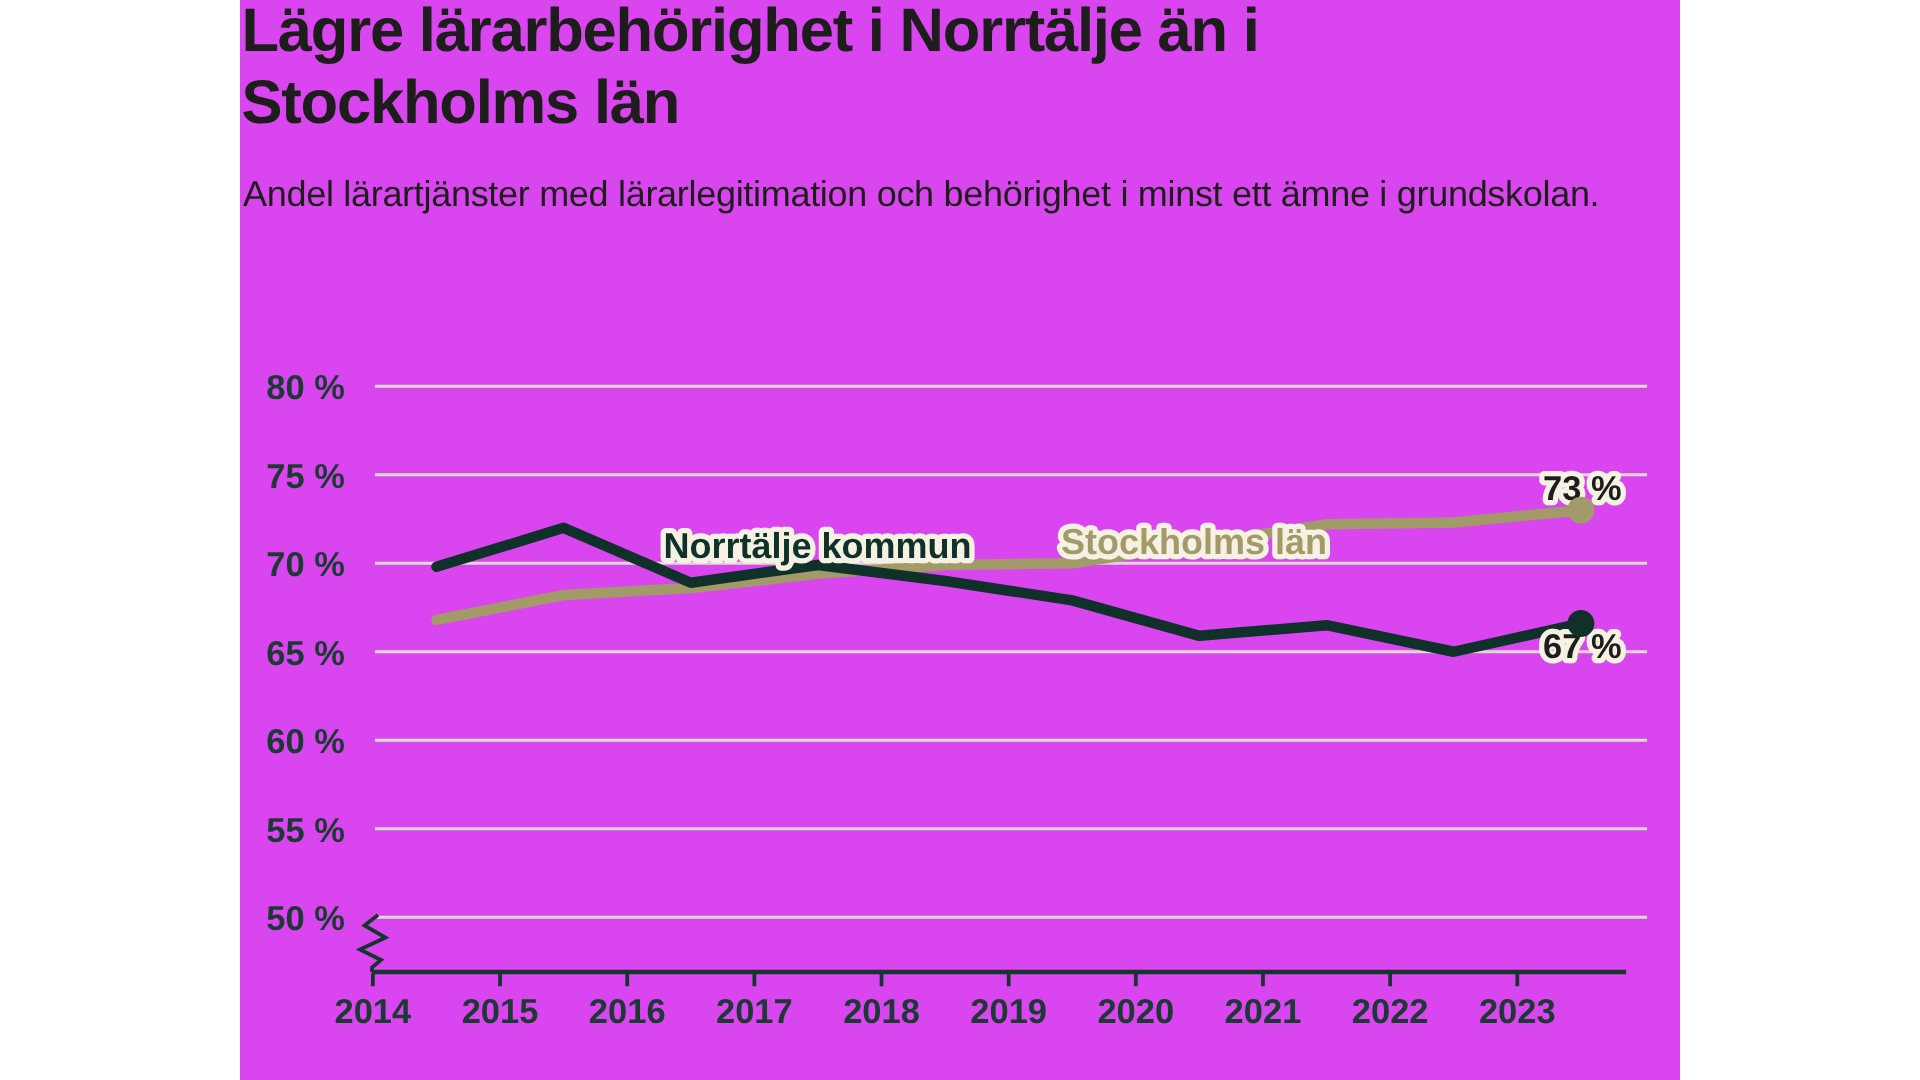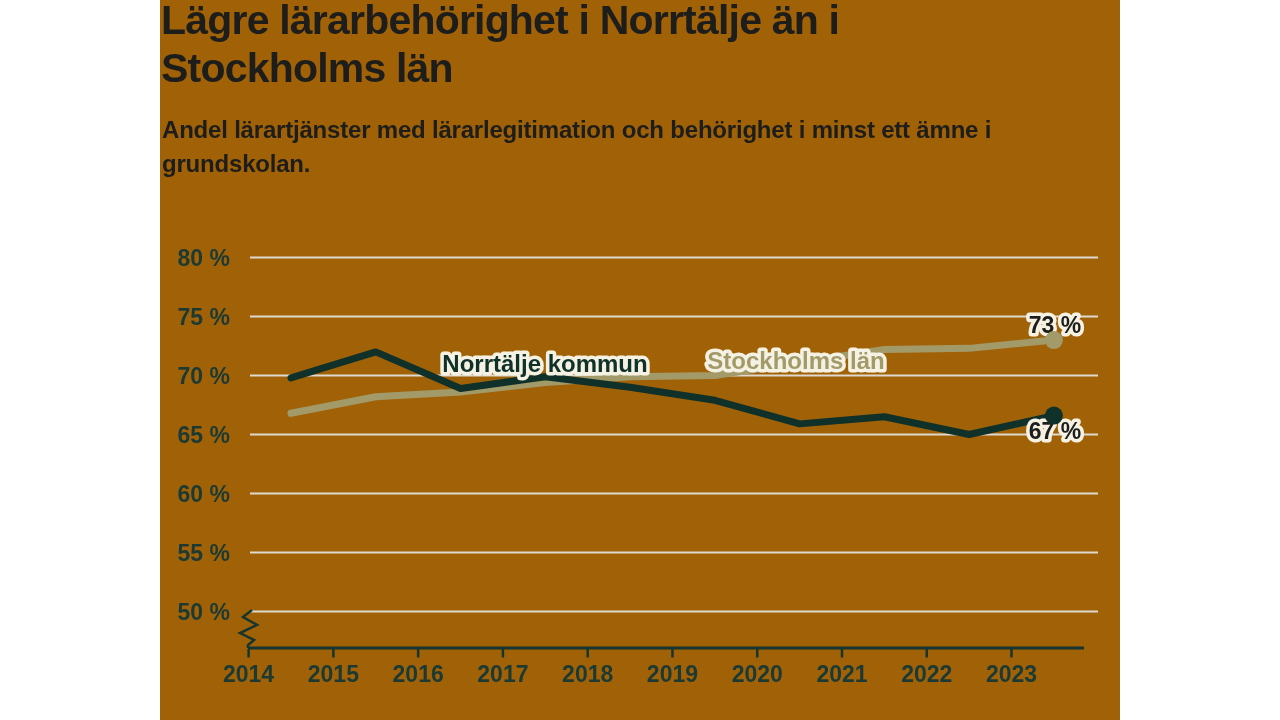--- a/index.html
+++ b/index.html
@@ -1,24 +1,24 @@
 <!DOCTYPE html>
 <html><head>
 <meta charset="utf-8">
 <style>
   html, body { margin:0; padding:0; background:#ffffff; }
   body { width:1280px; height:720px; overflow:hidden;
          font-family:"Liberation Sans", sans-serif; }
   .page { position:relative; width:960px; height:720px; margin:0 auto;
-          background:#a16207; }
+          background:#d946ef; }
   .title { position:absolute; left:1px; top:-4px; margin:0; width:860px;
            font-size:41px; line-height:1.18; font-weight:bold;
            letter-spacing:-0.8px; color:#1d1d1b; }
   .subtitle { position:absolute; left:2px; top:113px; margin:0; width:945px;
-              font-size:24px; line-height:1.4; font-weight:bold;
+              font-size:24px; line-height:1.4; font-weight:normal;
               letter-spacing:-0.2px; color:#1d1d1b; }
   svg.chart { position:absolute; left:0; top:230px; }
   svg text { font-family:"Liberation Sans", sans-serif; }
 </style>
 </head>
 <body>
 
 <div class="page">
   <h1 class="title"><span>Lägre lärarbehörighet i Norrtälje än i</span><br><span>Stockholms län</span></h1>
   <p class="subtitle">Andel lärartjänster med lärarlegitimation och behörighet i minst ett ämne i grundskolan.</p>

